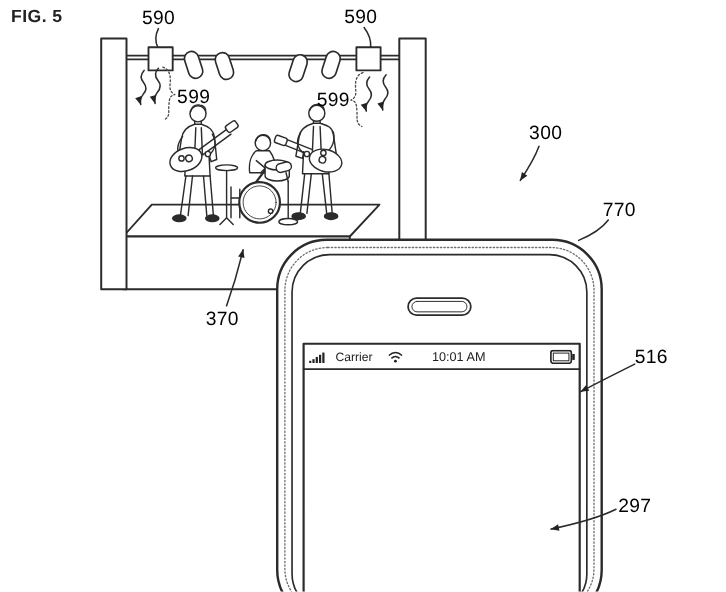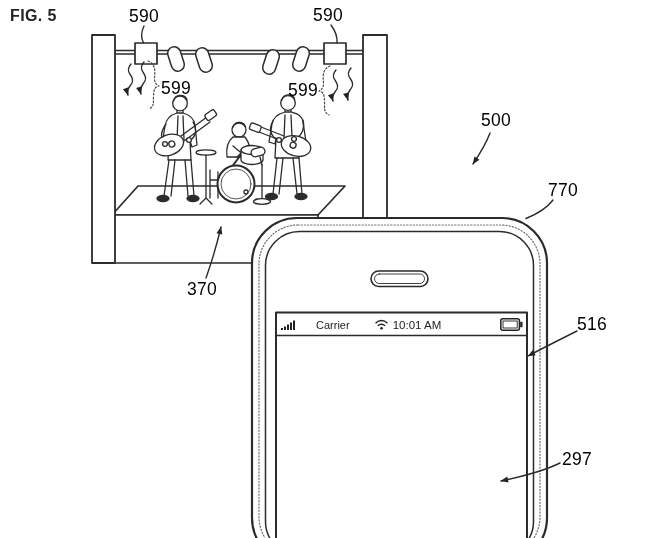--- a/index.html
+++ b/index.html
@@ -16,21 +16,21 @@
     position:absolute;left:10px;top:7px;font-size:16px;font-weight:700;color:#232323;
     letter-spacing:0.4px;
   }
   .screen-message{
     position:absolute;left:290px;top:452px;width:222px;text-align:center;
     font-size:26px;line-height:1.23;font-weight:500;color:#151515;letter-spacing:0.5px;
   }
   .statusbar{
     position:absolute;left:277px;top:314px;width:249px;height:21px;
     display:flex;align-items:center;padding:0 4px;box-sizing:border-box;
-    font-size:11px;color:#222;gap:18px;
+    font-size:11px;color:#222;gap:7px;
   }
   .statusbar .time{
     position:absolute;left:100px;width:80px;text-align:center;font-size:11.5px;
   }
   .statusbar .batt{position:absolute;right:3px;top:4px;}
   .icon{display:inline-block;line-height:0;}
 </style>
 </head>
 <body>
 
@@ -163,21 +163,21 @@
       </g>
     </g>
   </svg>
 
   <div class="figlabel">FIG. 5</div>
   <div class="ref" style="left:129px;top:6px">590</div>
   <div class="ref" style="left:313px;top:5px">590</div>
   <div class="ref" style="left:161px;top:78px">599</div>
   <div class="ref" style="left:288px;top:80px">599</div>
   <div class="ref" style="left:187px;top:279px">370</div>
-  <div class="ref" style="left:481px;top:110px">500</div>
+  <div class="ref" style="left:481px;top:110px">300</div>
   <div class="ref" style="left:548px;top:180px">770</div>
   <div class="ref" style="left:577px;top:314px">516</div>
   <div class="ref" style="left:562px;top:449px">297</div>
 
   <div class="statusbar">
     <span class="icon">
       <svg width="17" height="12" viewBox="0 0 17 12">
         <rect x="0" y="9" width="2" height="2" fill="#222"></rect>
         <rect x="3" y="7.5" width="2" height="3.5" fill="#222"></rect>
         <rect x="6" y="5.5" width="2" height="5.5" fill="#222"></rect>

